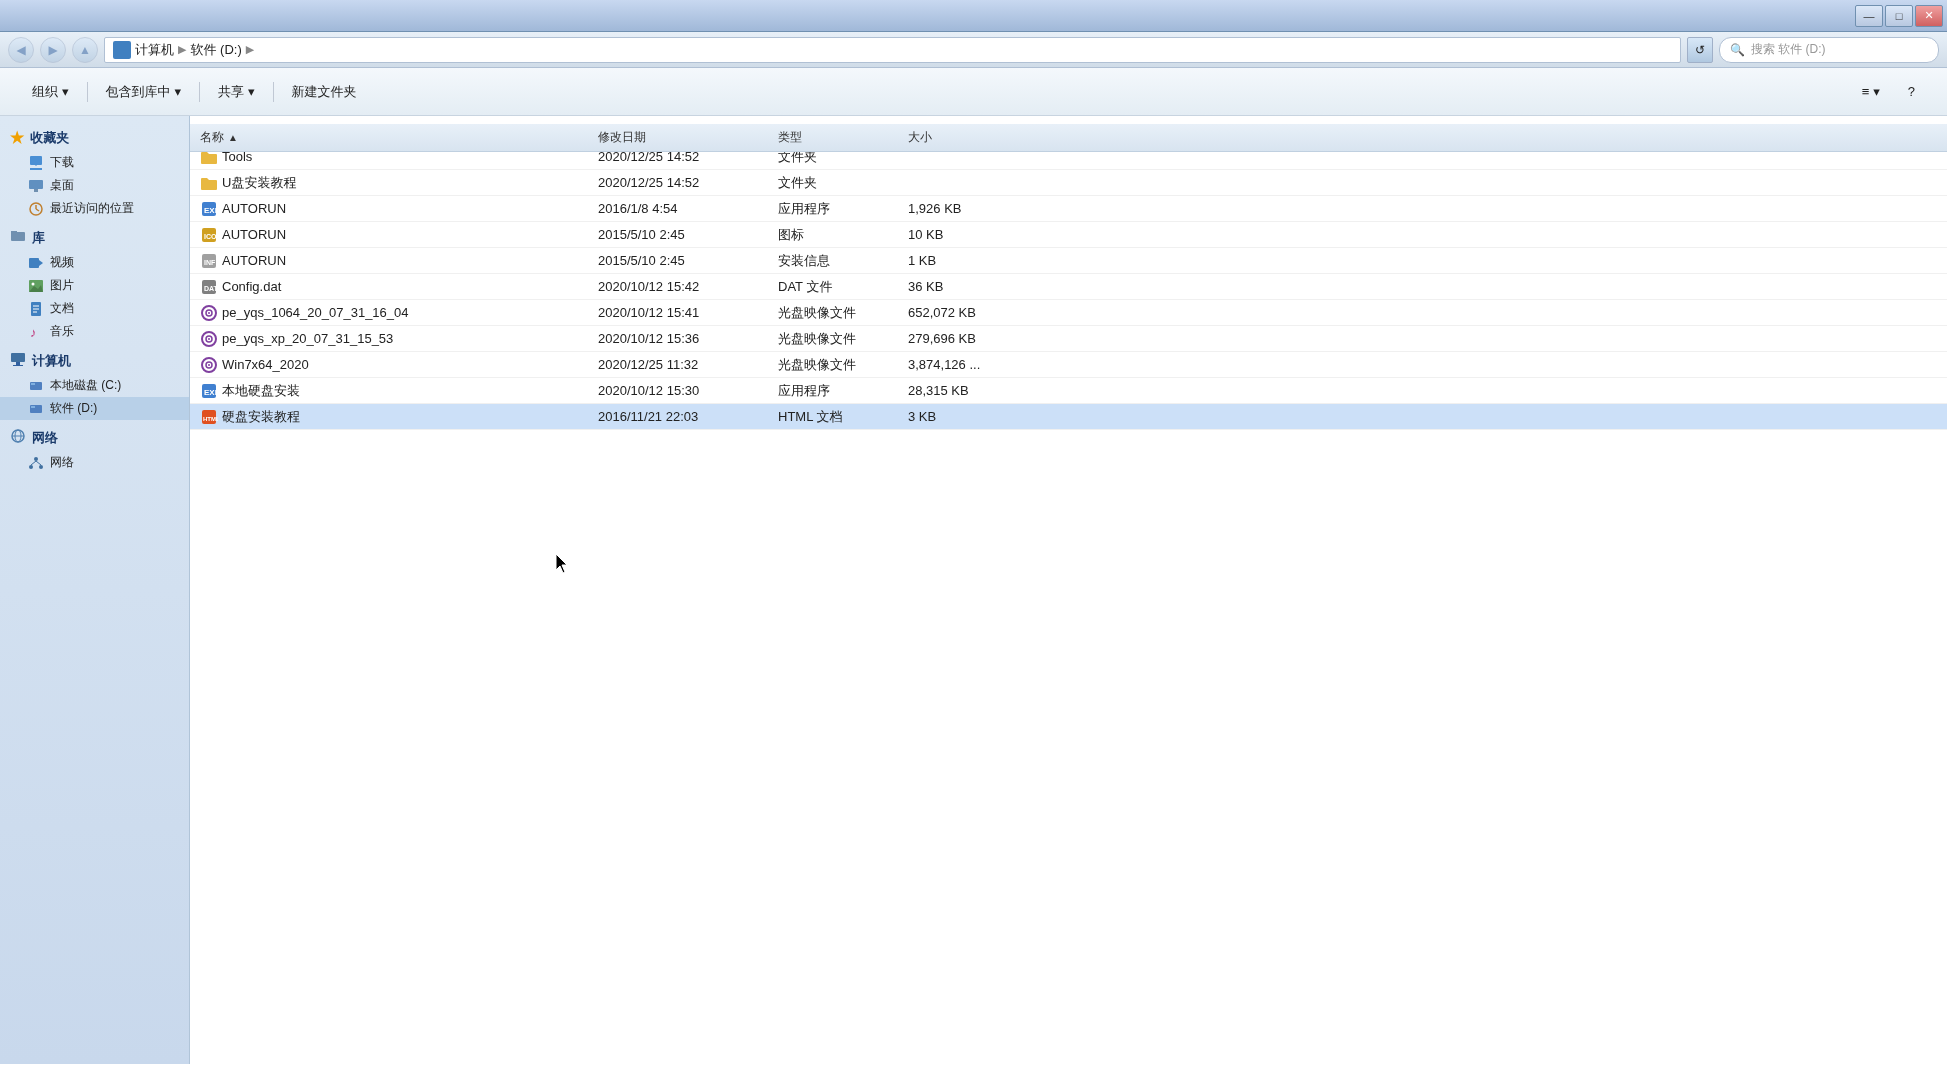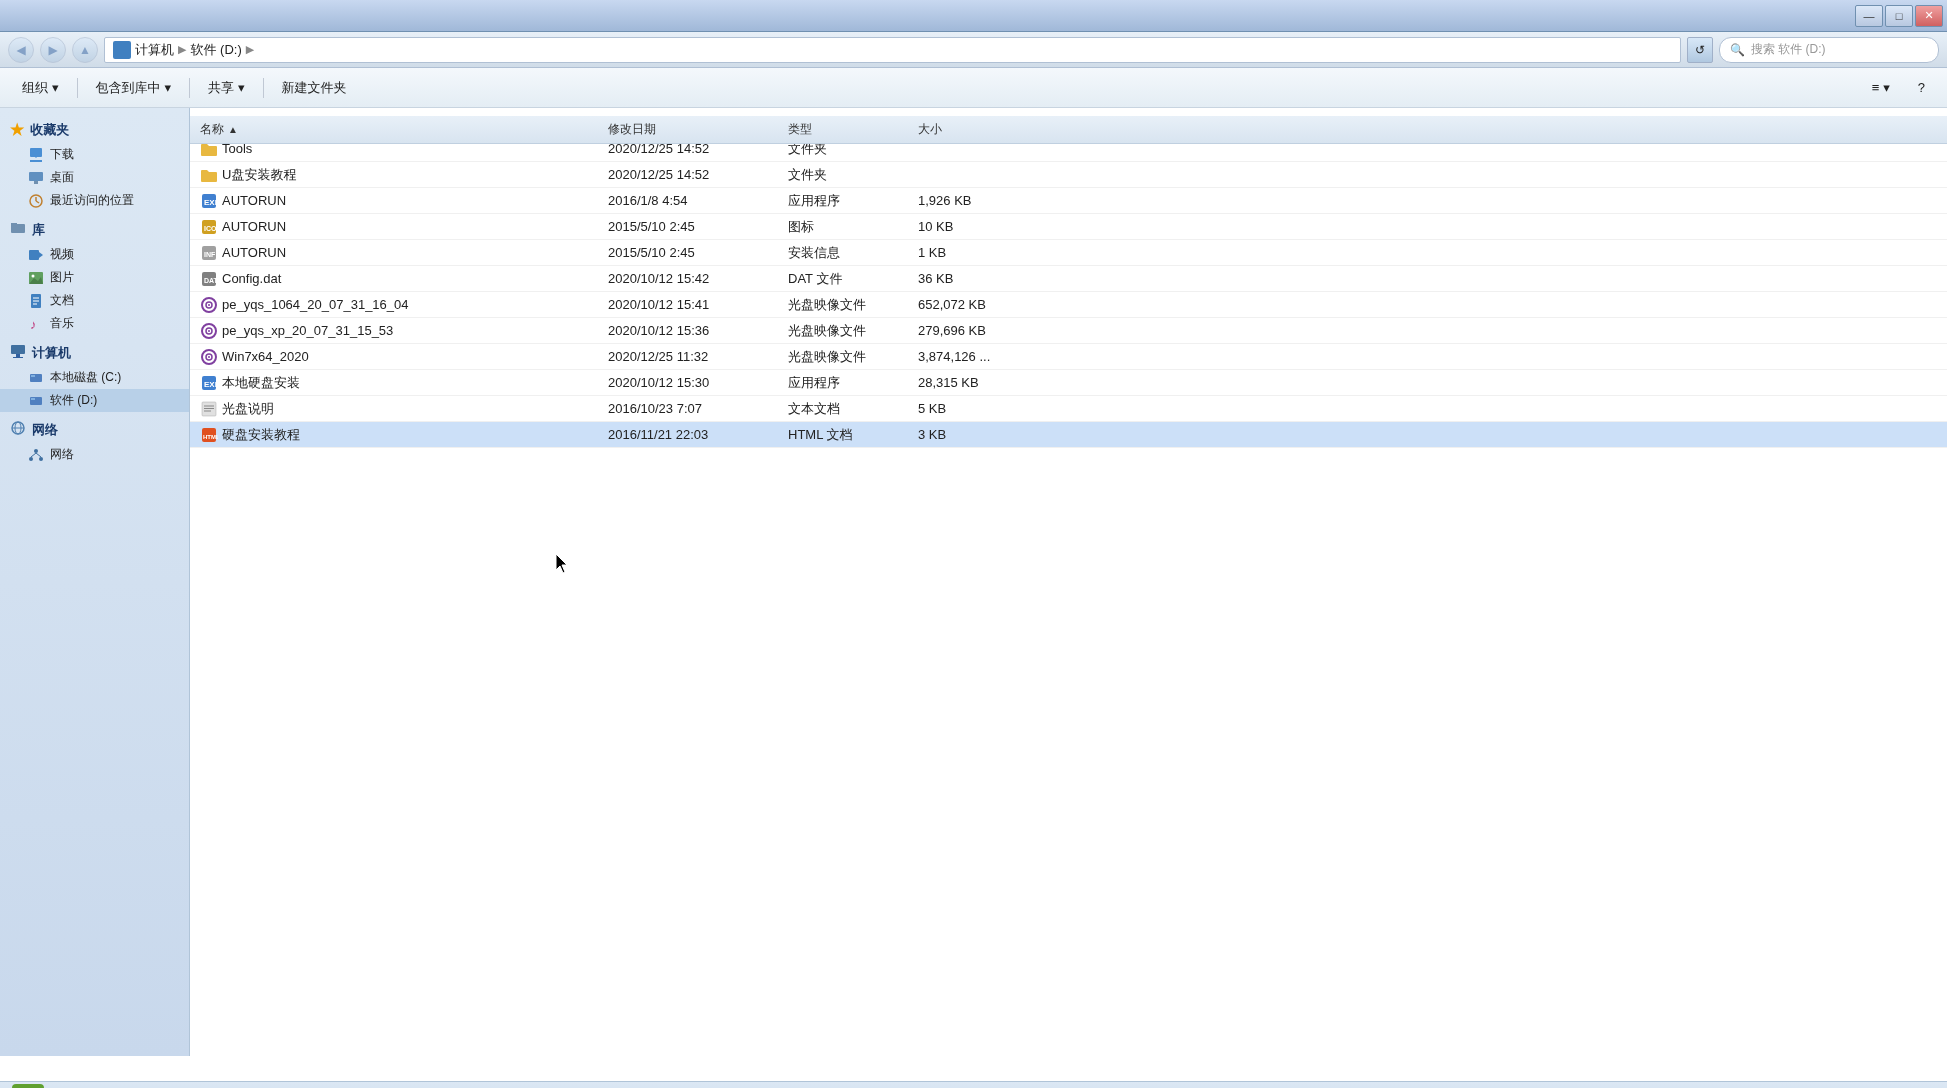--- a/index.html
+++ b/index.html
@@ -107,25 +107,25 @@
       display: flex;
       align-items: center;
       padding: 0 10px;
       gap: 6px;
       font-size: 12px;
       color: #999;
     }
 
     
     .toolbar {
-      height: 40px;
+      height: 48px;
       background: linear-gradient(to bottom, #f4f8fc, #e4edf4);
       display: flex;
       align-items: center;
-      padding: 0 10px;
+      padding: 0 20px;
       gap: 2px;
       border-bottom: 1px solid #c8d4e0;
     }
     .toolbar-btn {
       height: 28px;
       padding: 0 12px;
       border: none;
       background: transparent;
       cursor: pointer;
       font-size: 13px;
@@ -201,21 +201,21 @@
       background: linear-gradient(to bottom, #e8f0f8, #d8e4f0);
       border-bottom: 1px solid #c0d0e0;
       font-size: 12px;
       color: #333;
       user-select: none;
       position: sticky;
       top: 8px;
       z-index: 10;
     }
     .col-name { width: 400px; padding-left: 10px; cursor: pointer; display: flex; align-items: center; gap: 4px; }
-    .col-date { width: 180px; padding-left: 8px; cursor: pointer; margin-left: 10px; }
+    .col-date { width: 180px; padding-left: 8px; cursor: pointer; }
     .col-type { width: 130px; padding-left: 8px; cursor: pointer; }
     .col-size { width: 130px; padding-left: 8px; cursor: pointer; }
 
     .file-list { }
     .file-row {
       display: flex;
       align-items: center;
       height: 26px;
       border-bottom: 1px solid #f0f0f0;
       cursor: pointer;
@@ -642,36 +642,20 @@
                 <rect x="2" y="1" width="14" height="14" rx="2" fill="#4080d0"></rect>
                 <text x="4" y="12" font-size="8" fill="#fff" font-weight="bold">EXE</text>
               </svg>
             </div>
       <span>本地硬盘安装</span>
     </div>
     <div class="col-date">2020/10/12 15:30</div>
     <div class="col-type">应用程序</div>
     <div class="col-size">28,315 KB</div>
   </div>
-        <div class="file-row">
-    <div class="col-name">
-      <div class="file-icon">
-              <svg width="18" height="16" viewBox="0 0 18 16">
-                <rect x="2" y="1" width="14" height="14" rx="1" fill="#e0e0e0" stroke="#aaa" stroke-width="0.5"></rect>
-                <line x1="4" y1="5" x2="14" y2="5" stroke="#888" stroke-width="1"></line>
-                <line x1="4" y1="7.5" x2="14" y2="7.5" stroke="#888" stroke-width="1"></line>
-                <line x1="4" y1="10" x2="11" y2="10" stroke="#888" stroke-width="1"></line>
-              </svg>
-            </div>
-      <span>光盘说明</span>
-    </div>
-    <div class="col-date">2016/10/23 7:07</div>
-    <div class="col-type">文本文档</div>
-    <div class="col-size">5 KB</div>
-  </div>
         <div class="file-row selected">
     <div class="col-name">
       <div class="file-icon">
               <svg width="18" height="16" viewBox="0 0 18 16">
                 <rect x="2" y="1" width="14" height="14" rx="2" fill="#e05020"></rect>
                 <text x="3" y="12" font-size="6" fill="#fff" font-weight="bold">HTML</text>
               </svg>
             </div>
       <span>硬盘安装教程</span>
     </div>

